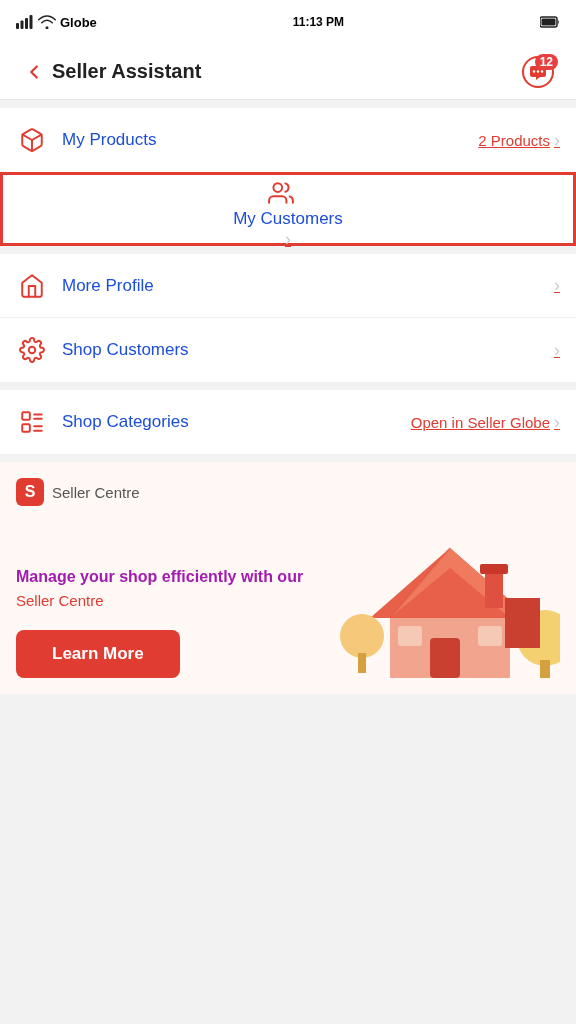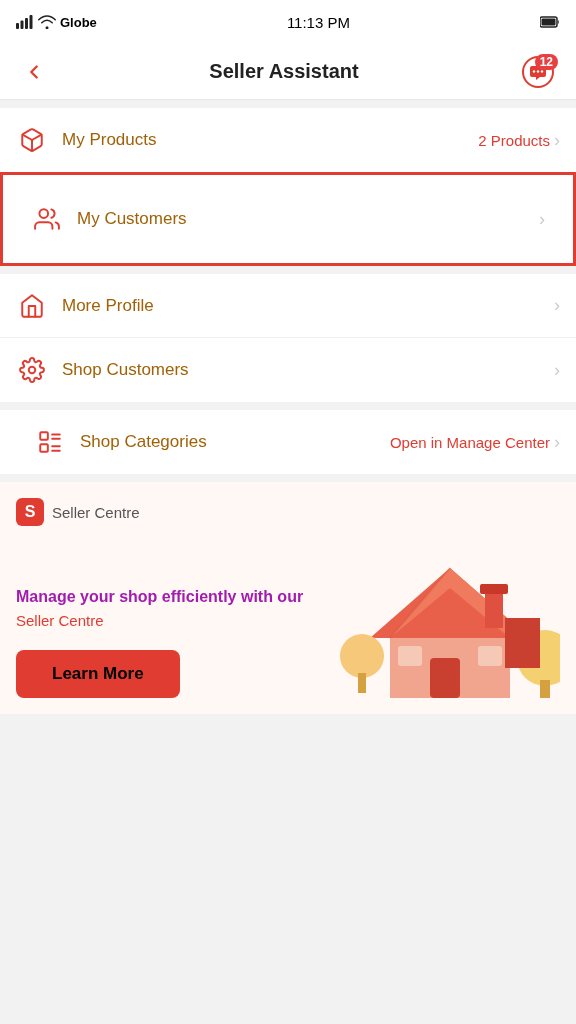--- a/index.html
+++ b/index.html
@@ -24,22 +24,22 @@
       padding: 8px 16px;
       font-size: 13px;
       font-weight: 600;
     }
     .status-left {
       display: flex;
       align-items: center;
       gap: 4px;
     }
     .status-center {
-      font-size: 15px;
-      font-weight: 400;
+      font-size: 12px;
+      font-weight: 700;
     }
     .status-right {
       display: flex;
       align-items: center;
       gap: 4px;
     }
 
     
     .nav-bar {
       width: 100%;
@@ -48,21 +48,21 @@
       display: flex;
       align-items: center;
       justify-content: space-between;
       padding: 0 16px;
       border-bottom: 1px solid #e8e8e8;
     }
     .nav-title {
       font-size: 20px;
       font-weight: 700;
       color: #222;
-      text-align: center;
+      text-align: left;
       flex: 1;
     }
     .nav-back {
       width: 36px;
       height: 36px;
       display: flex;
       align-items: center;
       justify-content: center;
       cursor: pointer;
     }
@@ -106,47 +106,49 @@
       border-bottom: 1px solid #f0f0f0;
       cursor: pointer;
       background: #fff;
       position: relative;
     }
     .menu-item:last-child {
       border-bottom: none;
     }
     .menu-item.highlighted {
       border: 3px solid #e03c31;
-      margin: 12px;
+      margin: 2px;
+      flex-direction: column;
     }
     .menu-icon {
       width: 32px;
       height: 32px;
       display: flex;
       align-items: center;
       justify-content: center;
       margin-right: 14px;
       flex-shrink: 0;
     }
     .menu-icon svg {
       width: 26px;
       height: 26px;
     }
     .menu-label {
       font-size: 17px;
-      color: #a16207;
+      color: #1d4ed8;
       flex: 1;
     }
     .menu-right {
       display: flex;
       align-items: center;
       gap: 4px;
       color: #e03c31;
       font-size: 15px;
       font-weight: 500;
+      text-decoration: underline;
     }
     .menu-chevron {
       color: #ccc;
       font-size: 18px;
     }
 
     
     .seller-centre-section {
       background: #fff8f5;
       margin-top: 8px;
@@ -192,21 +194,21 @@
       margin-bottom: 4px;
     }
     .seller-centre-text .link {
       color: #e03c31;
       font-size: 15px;
       font-weight: 500;
     }
     .learn-more-btn {
       margin-top: 20px;
       background: #e03c31;
-      color: #000000;
+      color: #ffffff;
       border: none;
       border-radius: 8px;
       padding: 14px 36px;
       font-size: 17px;
       font-weight: 600;
       cursor: pointer;
       display: inline-block;
     }
 
     
@@ -327,35 +329,35 @@
         <path d="M19.4 15a1.65 1.65 0 00.33 1.82l.06.06a2 2 0 010 2.83 2 2 0 01-2.83 0l-.06-.06a1.65 1.65 0 00-1.82-.33 1.65 1.65 0 00-1 1.51V21a2 2 0 01-4 0v-.09A1.65 1.65 0 009 19.4a1.65 1.65 0 00-1.82.33l-.06.06a2 2 0 01-2.83-2.83l.06-.06A1.65 1.65 0 004.68 15a1.65 1.65 0 00-1.51-1H3a2 2 0 010-4h.09A1.65 1.65 0 004.6 9a1.65 1.65 0 00-.33-1.82l-.06-.06a2 2 0 012.83-2.83l.06.06A1.65 1.65 0 009 4.68a1.65 1.65 0 001-1.51V3a2 2 0 014 0v.09a1.65 1.65 0 001 1.51 1.65 1.65 0 001.82-.33l.06-.06a2 2 0 012.83 2.83l-.06.06A1.65 1.65 0 0019.4 9a1.65 1.65 0 001.51 1H21a2 2 0 010 4h-.09a1.65 1.65 0 00-1.51 1z"></path>
       </svg>
     </div>
     <span class="menu-label">Shop Customers</span>
     <div class="menu-right">
       <span class="menu-chevron">›</span>
     </div>
   </div>
 </div>
 
-<div class="menu-section" style="margin-top: 8px; padding-left: 18px;">
+<div class="menu-section" style="margin-top: 8px;">
   <div class="menu-item">
     <div class="menu-icon">
       <svg viewBox="0 0 24 24" fill="none" stroke="#e03c31" stroke-width="1.8" stroke-linecap="round" stroke-linejoin="round">
         <rect x="3" y="3" width="7" height="7" rx="1"></rect>
         <rect x="3" y="14" width="7" height="7" rx="1"></rect>
         <line x1="14" y1="5" x2="21" y2="5"></line>
         <line x1="14" y1="9" x2="21" y2="9"></line>
         <line x1="14" y1="16" x2="21" y2="16"></line>
         <line x1="14" y1="20" x2="21" y2="20"></line>
       </svg>
     </div>
     <span class="menu-label">Shop Categories</span>
     <div class="menu-right">
-      <span>Open in Manage Center</span>
+      <span>Open in Seller Globe</span>
       <span class="menu-chevron">›</span>
     </div>
   </div>
 </div>
 
 <div class="seller-centre-section" style="margin-top: 8px;">
   <div class="seller-centre-header">
     <div class="seller-centre-icon">S</div>
     <span class="seller-centre-label">Seller Centre</span>
   </div>

